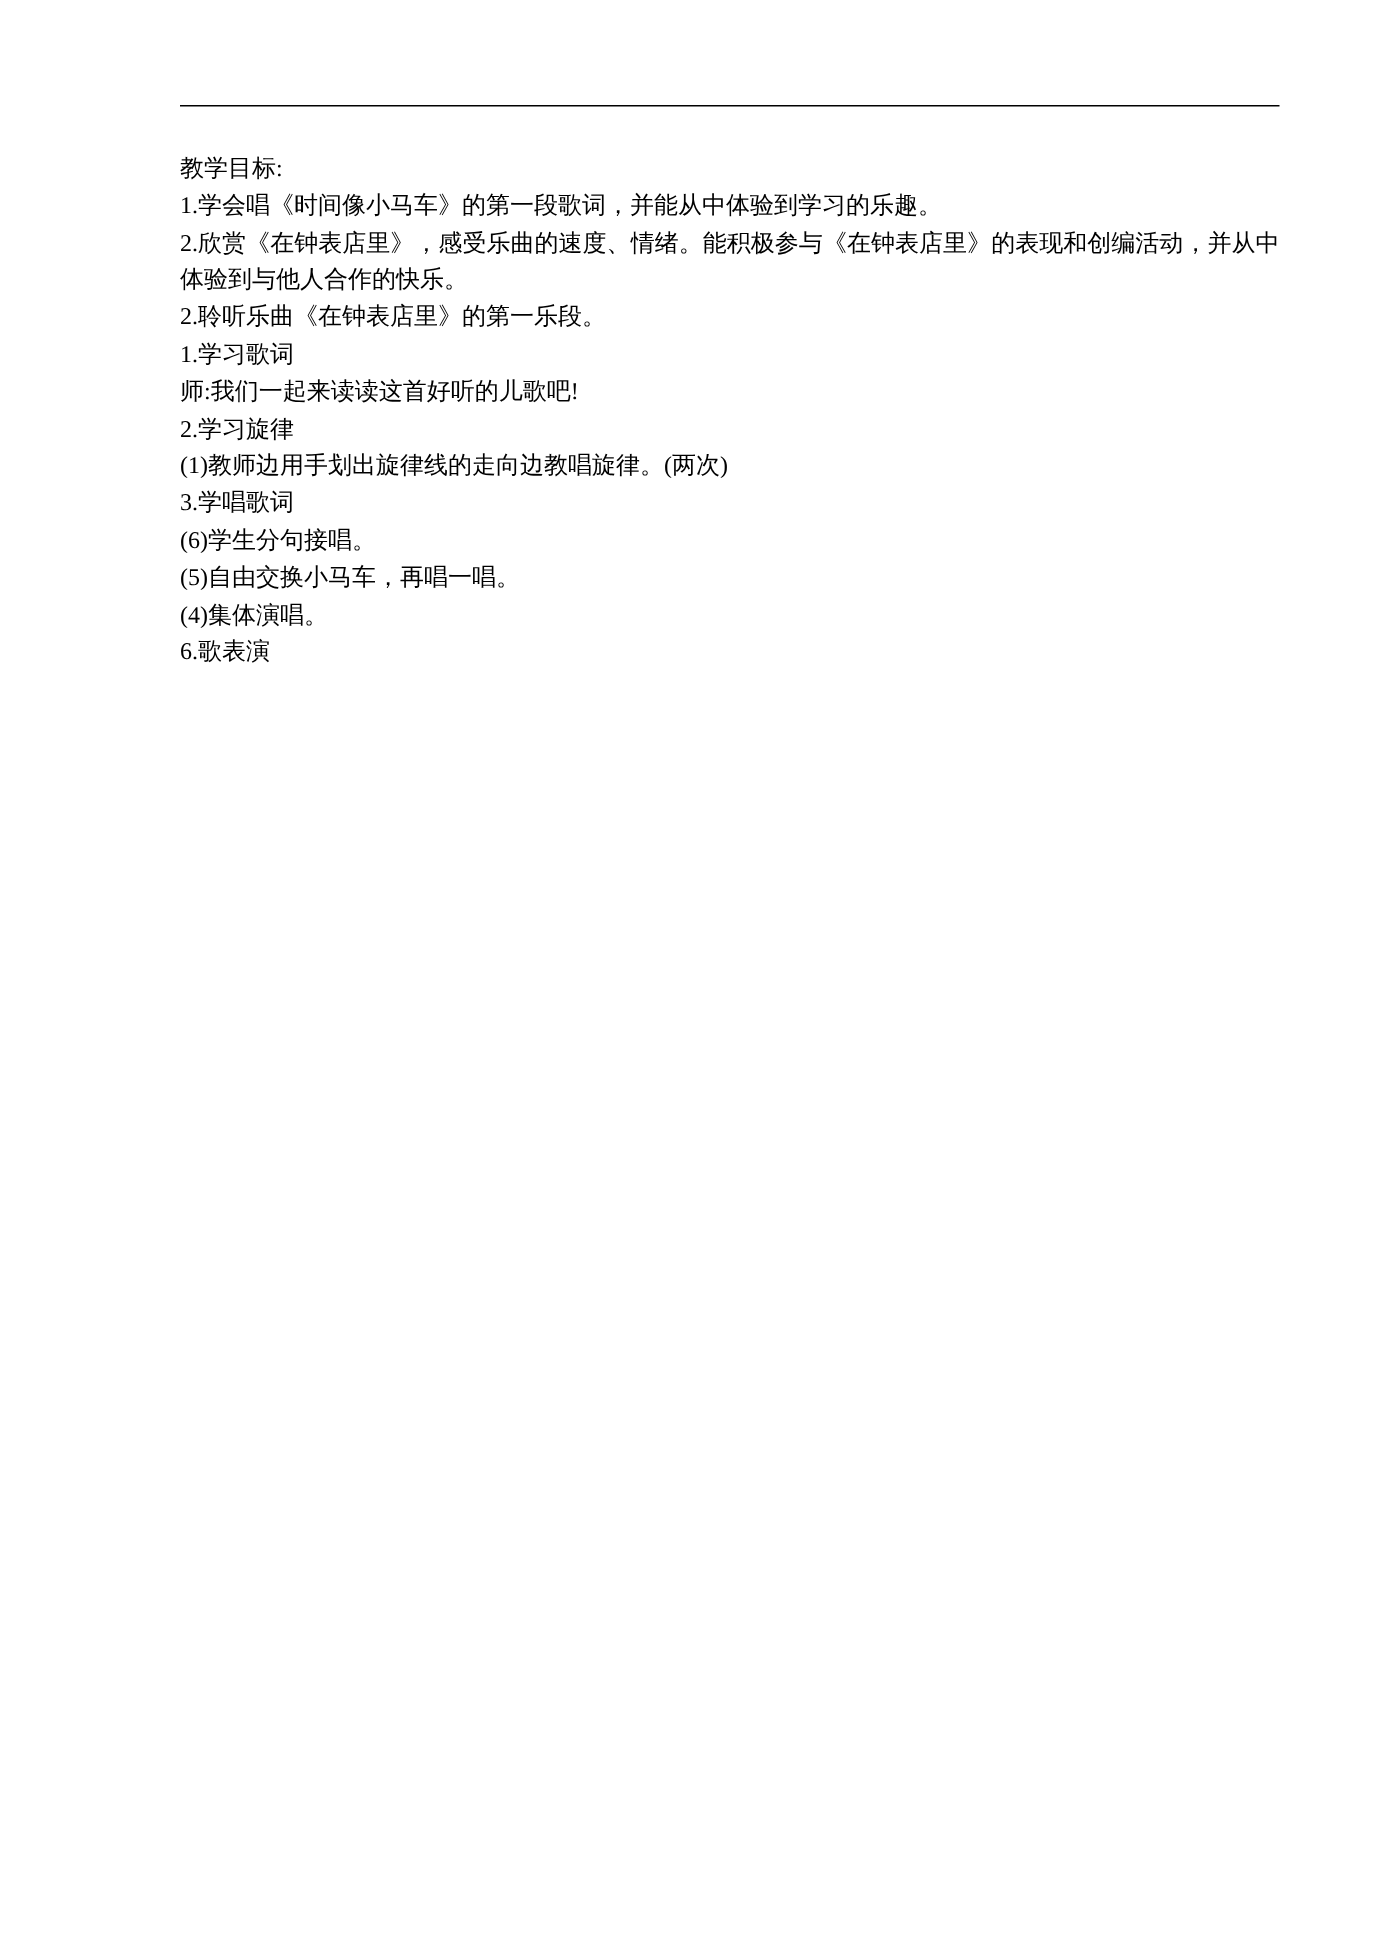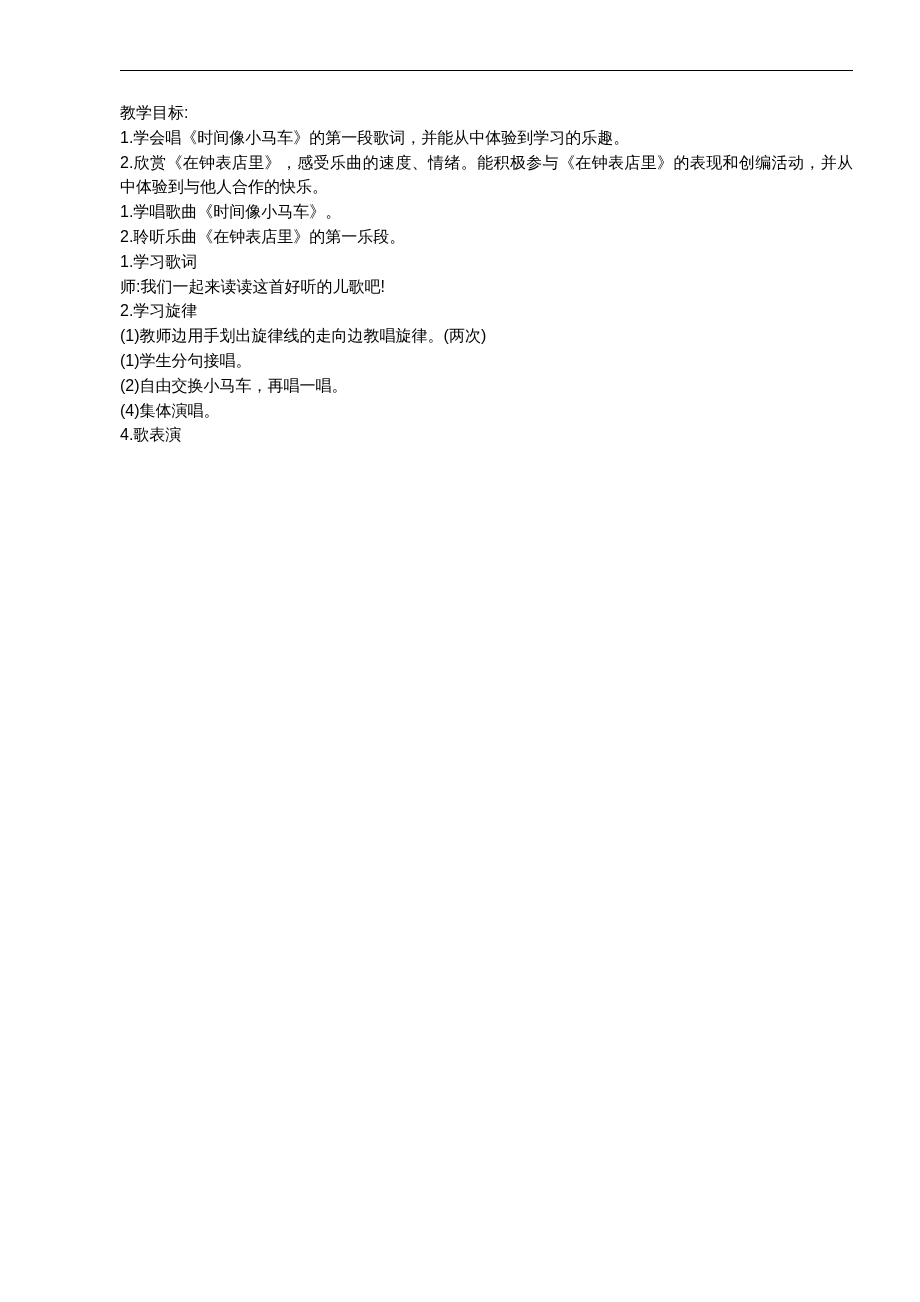--- a/index.html
+++ b/index.html
@@ -6,21 +6,21 @@
     margin: 0;
     padding: 0;
     background: #ffffff;
     width: 920px;
   }
   .page {
     width: 920px;
     min-height: 1302px;
     box-sizing: border-box;
     padding: 70px 67px 0 120px;
-    font-family: Liberation Sans, sans-serif;
+    font-family: Liberation Serif, serif;
     font-size: 16px;
     color: #000;
     line-height: 1.55;
   }
   .rule {
     border: none;
     border-top: 1px solid #000;
     margin: 0 0 30px 0;
   }
   .line {
@@ -32,24 +32,24 @@
 </style>
 </head>
 <body>
 
 <div class="page">
   <hr class="rule">
   <div id="content">
       <span class="line">教学目标:</span>
       <span class="line">1.学会唱《时间像小马车》的第一段歌词，并能从中体验到学习的乐趣。</span>
       <span class="line">2.欣赏《在钟表店里》，感受乐曲的速度、情绪。能积极参与《在钟表店里》的表现和创编活动，并从中体验到与他人合作的快乐。</span>
-      <span class="line">1.学唱歌曲《时间像小马车》。</span>
       <span class="line">2.聆听乐曲《在钟表店里》的第一乐段。</span>
       <span class="line">1.学习歌词</span>
       <span class="line">师:我们一起来读读这首好听的儿歌吧!</span>
       <span class="line">2.学习旋律</span>
       <span class="line">(1)教师边用手划出旋律线的走向边教唱旋律。(两次)</span>
-      <span class="line">(1)学生分句接唱。</span>
-      <span class="line">(2)自由交换小马车，再唱一唱。</span>
+      <span class="line">3.学唱歌词</span>
+      <span class="line">(6)学生分句接唱。</span>
+      <span class="line">(5)自由交换小马车，再唱一唱。</span>
       <span class="line">(4)集体演唱。</span>
-      <span class="line">4.歌表演</span>
+      <span class="line">6.歌表演</span>
     </div>
 </div>
 
 </body></html>

